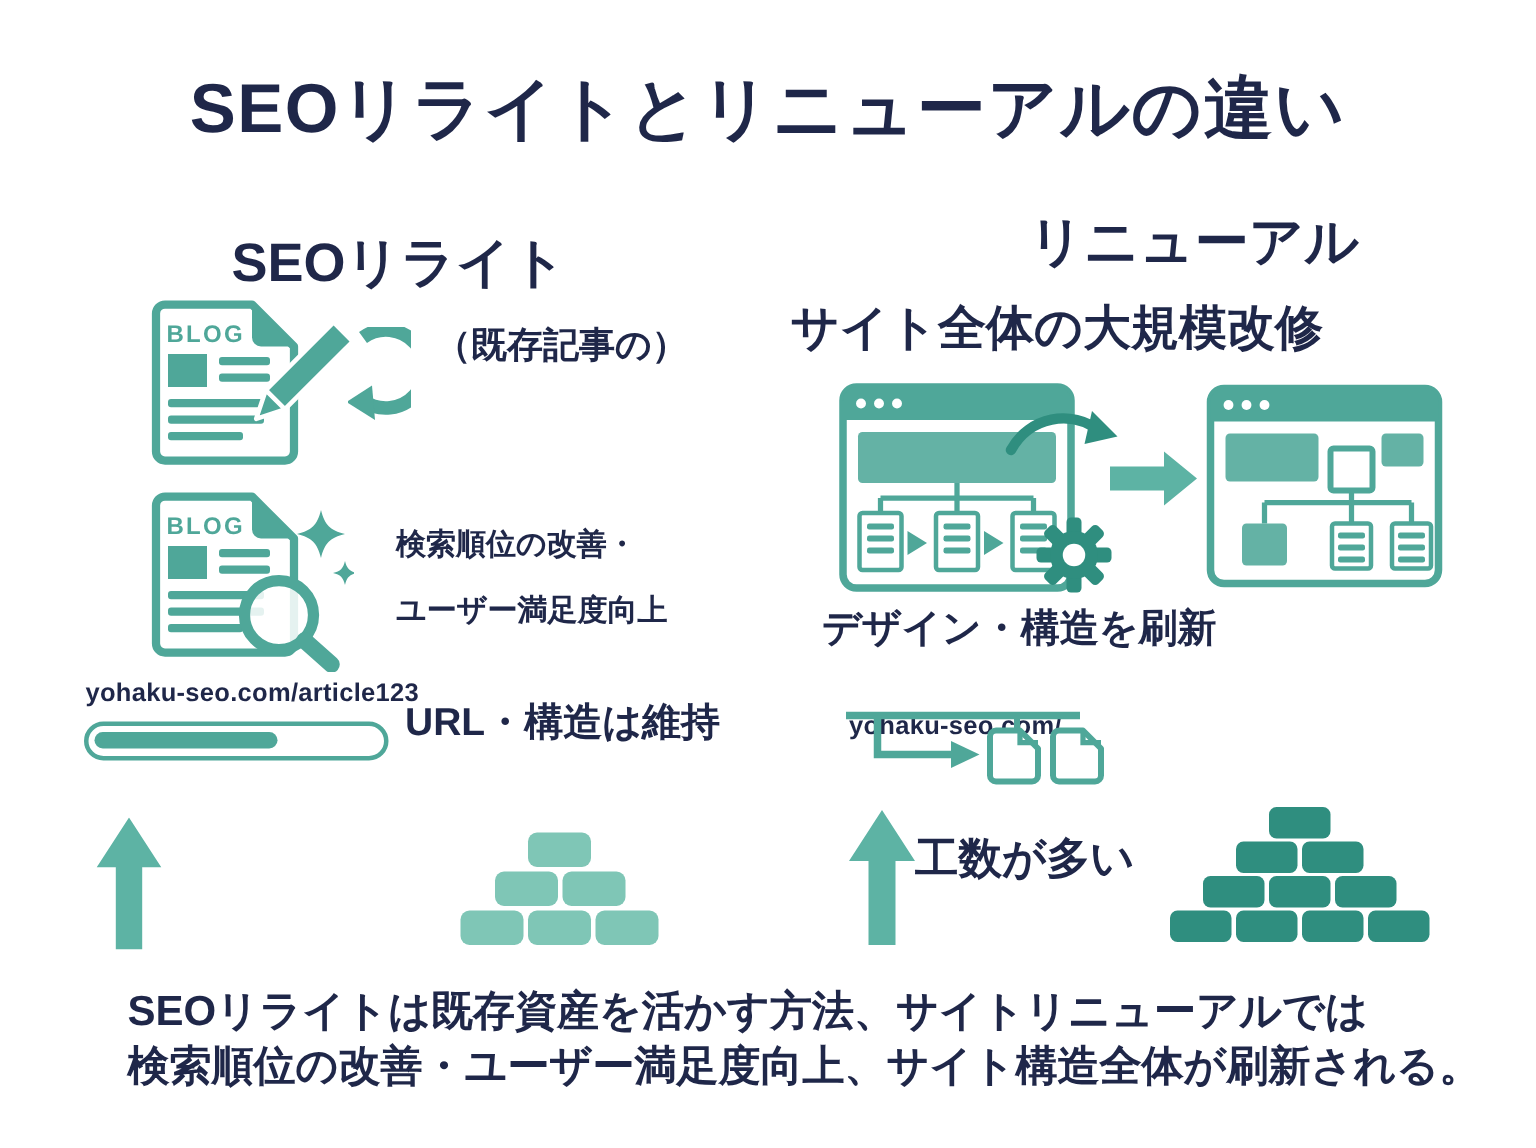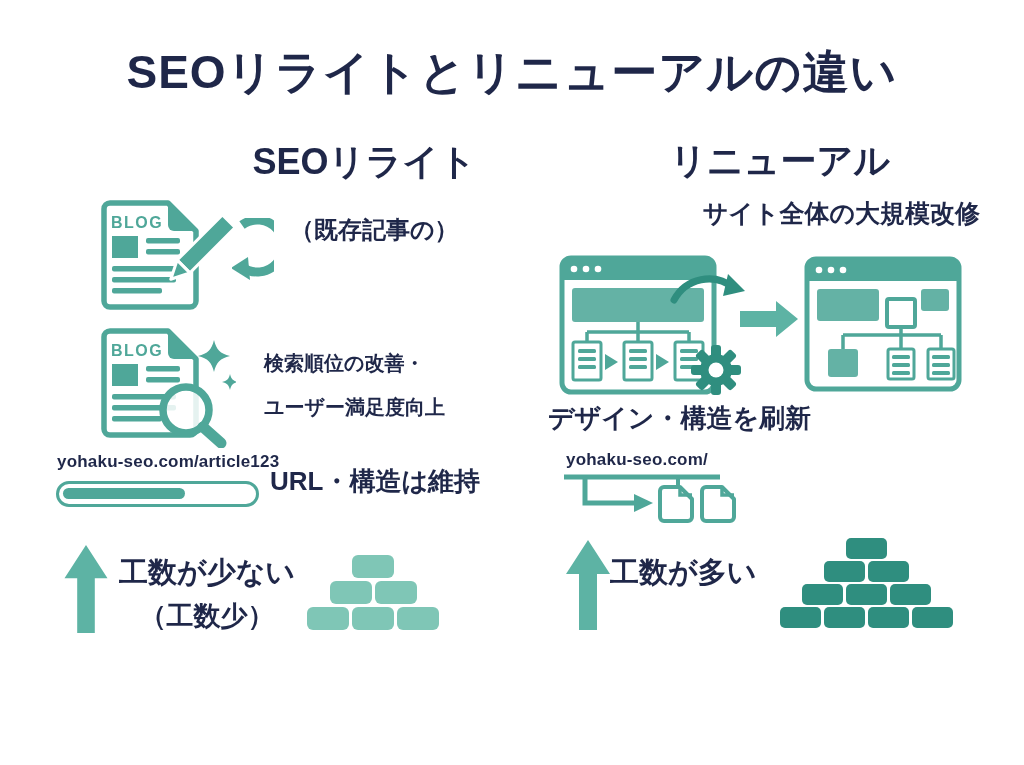--- a/index.html
+++ b/index.html
@@ -8,30 +8,30 @@
     --teal-mid:#5db3a4;
     --teal-light:#7fc6b6;
     --teal-dark:#2f8e7f;
   }
   *{box-sizing:border-box;margin:0;padding:0}
   body{background:#ffffff;font-family:"Liberation Sans","DejaVu Sans",sans-serif;}
   .canvas{position:relative;width:1024px;height:765px;background:#ffffff;overflow:hidden;color:var(--text-navy);}
   .abs{position:absolute}
   
   .title{left:0;top:42px;width:1024px;font-size:46px;font-weight:800;letter-spacing:1px;text-align:center}
-  .col-head-l{left:56px;top:138px;width:420px;font-size:36px;font-weight:800;text-align:right}
-  .col-head-r{left:564px;top:137px;width:432px;font-size:36px;font-weight:800;text-align:center}
-  .sub-r{left:548px;top:197px;width:432px;font-size:25px;font-weight:800;text-align:right}
+  .col-head-l{left:56px;top:151px;width:420px;font-size:36px;font-weight:800;text-align:center}
+  .col-head-r{left:580px;top:137px;width:432px;font-size:36px;font-weight:800;text-align:center}
+  .sub-r{left:527px;top:197px;width:432px;font-size:32px;font-weight:800;text-align:left}
   .row1-text{left:290px;top:214px}
   .row1-text .l1{font-size:24px;font-weight:800}
   .row1-text .l2{font-size:34px;font-weight:800;margin-top:6px}
   .row2-text{left:264px;top:341px;font-size:20px;font-weight:800;line-height:44px}
   .url-label{font-size:17px;font-weight:700;letter-spacing:.2px}
   .url1{left:57px;top:452px}
-  .url2{left:566px;top:450px}
+  .url2{left:566px;top:474px}
   .row3-text{left:270px;top:464px;font-size:26px;font-weight:800}
   .rowB-text{left:766px;top:456px;font-size:26px;font-weight:800;line-height:38px}
   .effort-l{left:110px;top:553px;width:194px;text-align:center}
   .effort-r{left:610px;top:553px;width:170px;text-align:left}
   .effort-l .l1,.effort-r .l1{font-size:29px;font-weight:800}
   .effort-l .l2,.effort-r .l2{font-size:27px;font-weight:800;margin-top:5px}
   .caption-r{left:548px;top:401px;width:440px;font-size:26px;font-weight:800;}
   .footer{left:85px;top:655px;font-size:28px;font-weight:800;line-height:37px}
   
   .pill{left:56px;top:481px;width:203px;height:26px;border:3px solid var(--teal);border-radius:13px;background:#fff}
@@ -112,24 +112,20 @@
 
   <div class="abs url-label url1">yohaku-seo.com/article123</div>
   <div class="abs pill">
     <div class="pill-fill"></div>
   </div>
   <div class="abs row3-text">URL・構造は維持</div>
 
   <svg class="abs" style="left:63px;top:545px" width="46" height="88" viewBox="0 0 46 90">
     <polygon class="fm" points="23,0 45,34 32,34 32,90 14,90 14,34 1,34"></polygon>
   </svg>
-  <div class="abs effort-l">
-    <div class="l1">工数が少ない</div>
-    <div class="l2">（工数少）</div>
-  </div>
   <div class="abs pyramid pyr-l">
       <div class="brick-row">
         <div class="brick"></div>
       </div>
       <div class="brick-row">
         <div class="brick"></div>
         <div class="brick"></div>
       </div>
       <div class="brick-row">
         <div class="brick"></div>
@@ -236,14 +232,18 @@
         <div class="brick"></div>
       </div>
       <div class="brick-row">
         <div class="brick"></div>
         <div class="brick"></div>
         <div class="brick"></div>
         <div class="brick"></div>
       </div>
     </div>
 
+  <div class="abs footer">
+    <div>SEOリライトは既存資産を活かす方法、サイトリニューアルでは</div>
+    <div>検索順位の改善・ユーザー満足度向上、サイト構造全体が刷新される。</div>
+  </div>
 
 </div>
 
 </body></html>

